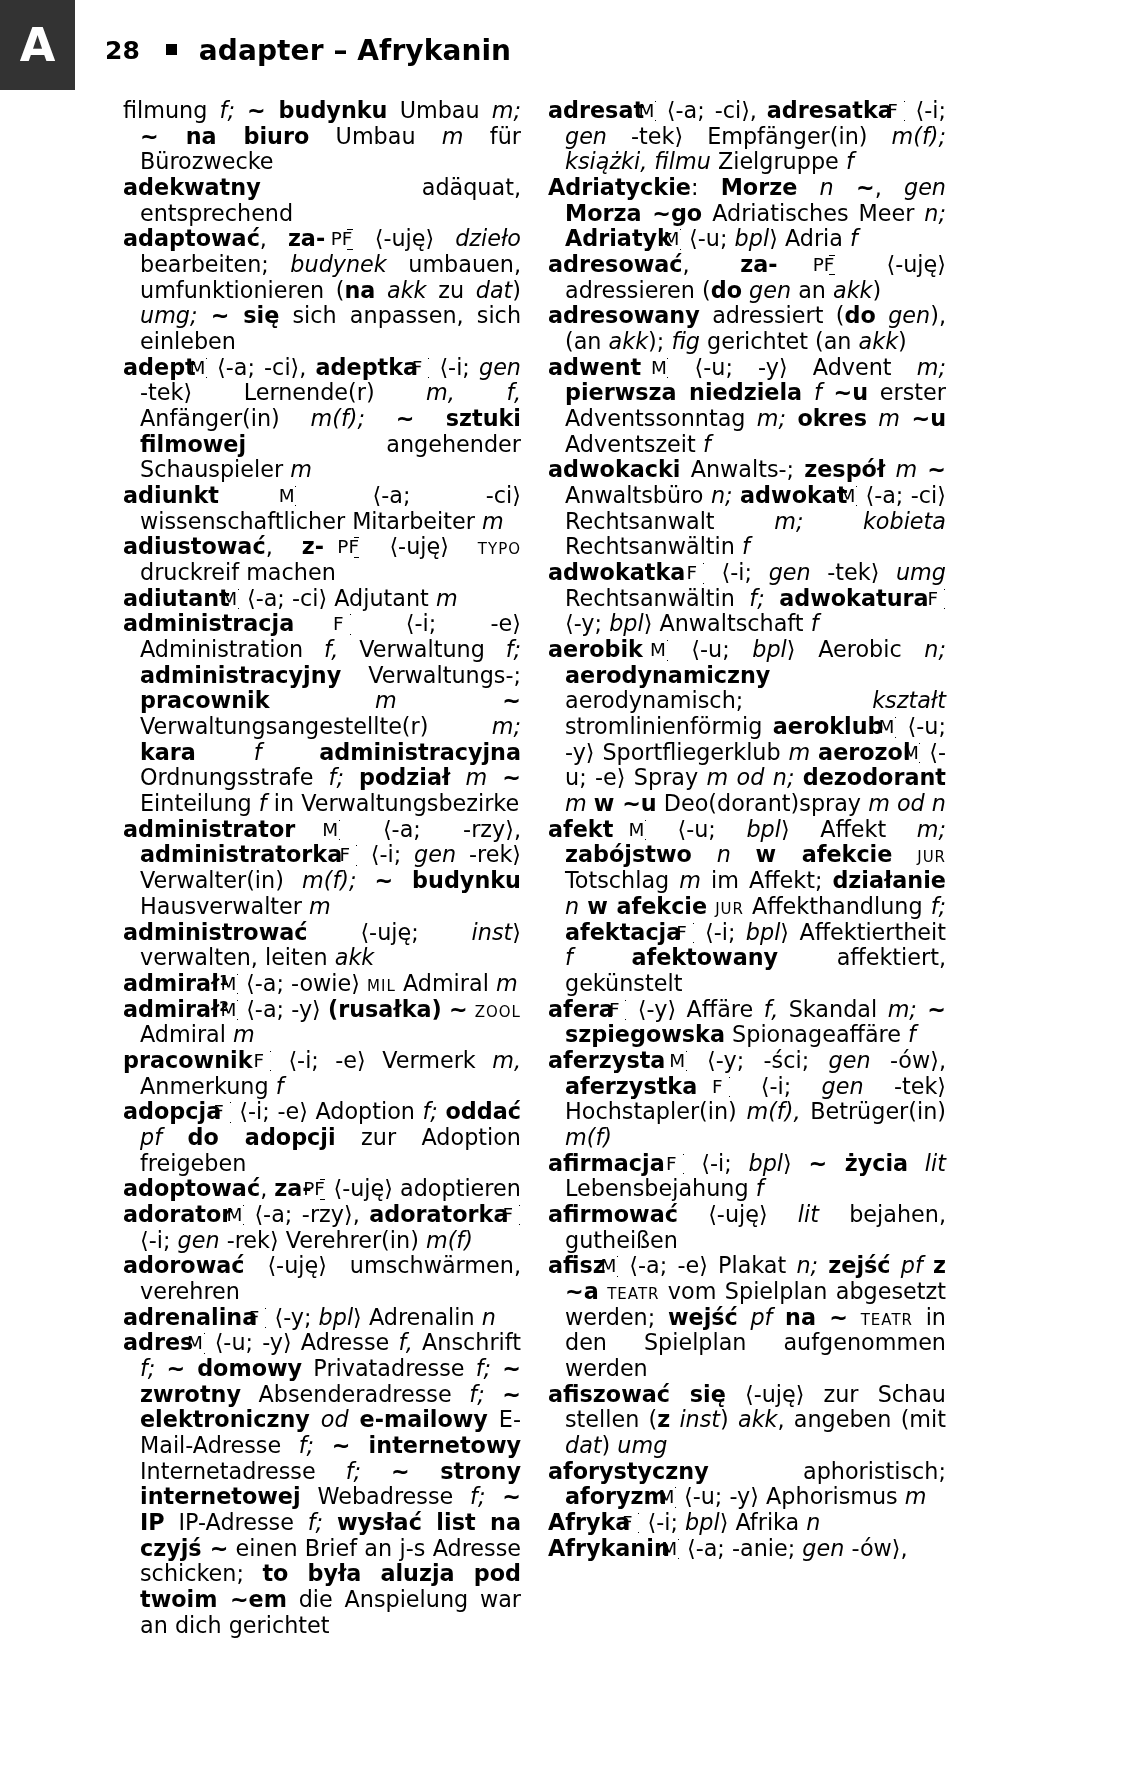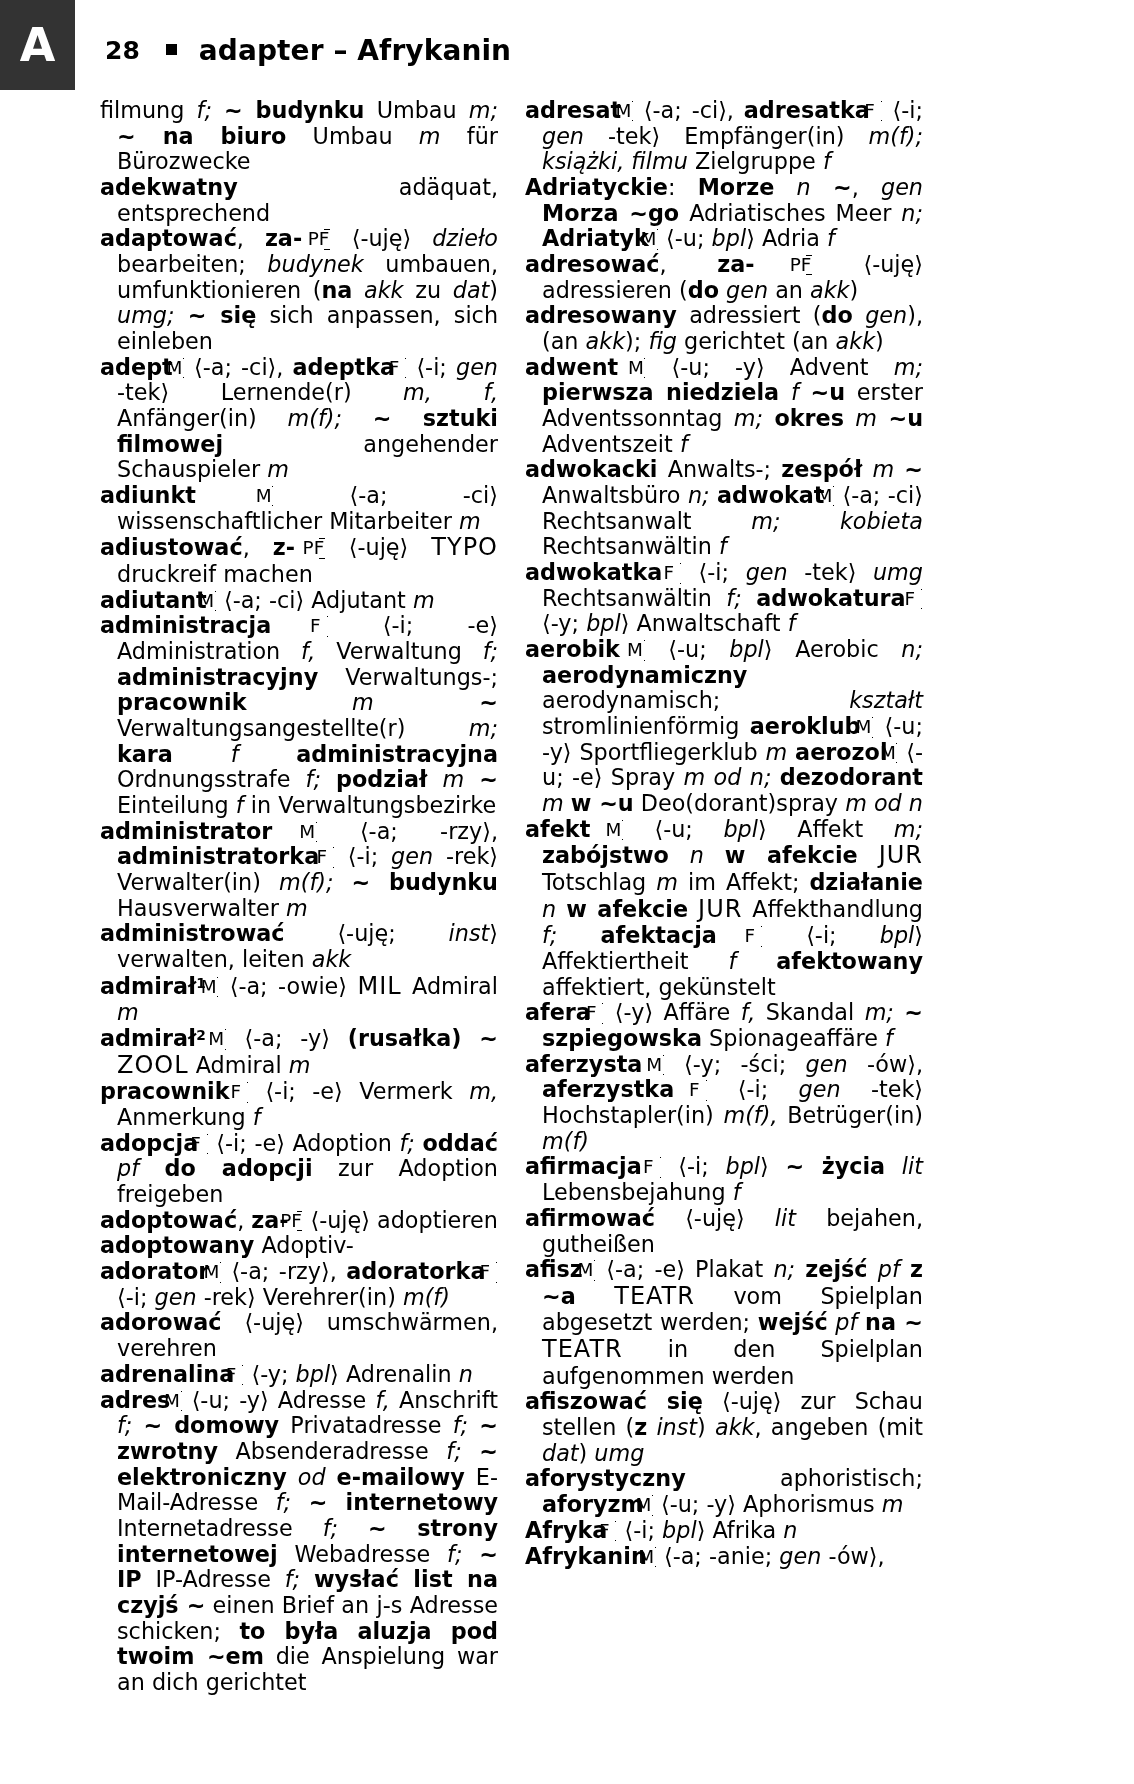--- a/index.html
+++ b/index.html
@@ -35,21 +35,21 @@
   .page-header .folio{font-size:25px;font-weight:700;}
   .page-header .sq{
     display:inline-block;width:11px;height:11px;background:#000;
     margin:0 22px 3px 26px;
   }
   .page-header .range{font-size:28px;font-weight:700;letter-spacing:.1px;}
 
   
   .columns{
     position:absolute;
-    left:100px;top:98px;
+    left:123px;top:98px;
     width:824px;
     display:flex;
     gap:27px;
   }
   .col{width:398px;}
 
   
   .entry{
     font-size:22.3px;
     line-height:1.152;
@@ -60,21 +60,21 @@
     text-indent:-17px;
     hyphens:none;
     word-spacing:0px;
   }
   .entry:last-child{margin-bottom:16px;}
 
   
   b,.hw{font-weight:700;}
   i,.it{font-style:italic;}
   .sc{
-    font-size:24px;
+    font-size:15px;
     letter-spacing:1.0px;
     font-weight:400;
     font-style:normal;
   }
   
   .gm{
     font-style:normal;
     font-weight:400;
     font-size:18.4px;
     border-top:1.6px solid #000;
@@ -111,21 +111,20 @@
       <p class="entry"><b>adiustować</b>, <b>z-</b> <span class="gm">PF</span> ⟨-uję⟩ <span class="sc">TYPO</span> druckreif machen</p>
       <p class="entry"><b>adiutant</b> <span class="gm">M</span> ⟨-a; -ci⟩ Adjutant <i>m</i></p>
       <p class="entry"><b>administracja</b> <span class="gm">F</span> ⟨-i; -e⟩ Administration <i>f,</i> Verwaltung <i>f;</i> <b>administracyjny</b> Verwaltungs-; <b>pracownik</b> <i>m</i> <b>~</b> Verwaltungsangestellte(r) <i>m;</i> <b>kara</b> <i>f</i> <b>administracyjna</b> Ordnungsstrafe <i>f;</i> <b>podział</b> <i>m</i> <b>~</b> Einteilung <i>f</i> in Verwaltungsbezirke</p>
       <p class="entry"><b>administrator</b> <span class="gm">M</span> ⟨-a; -rzy⟩, <b>administratorka</b> <span class="gm">F</span> ⟨-i; <i>gen</i> -rek⟩ Verwalter(in) <i>m(f);</i> <b>~ budynku</b> Hausverwalter <i>m</i></p>
       <p class="entry"><b>administrować</b> ⟨-uję; <i>inst</i>⟩ verwalten, leiten <i>akk</i></p>
       <p class="entry"><b>admirał<sup>1</sup></b> <span class="gm">M</span> ⟨-a; -owie⟩ <span class="sc">MIL</span> Admiral <i>m</i></p>
       <p class="entry"><b>admirał<sup>2</sup></b> <span class="gm">M</span> ⟨-a; -y⟩ <b>(rusałka)</b> <b>~</b> <span class="sc">ZOOL</span> Admiral <i>m</i></p>
       <p class="entry"><b>pracownik</b> <span class="gm">F</span> ⟨-i; -e⟩ Vermerk <i>m,</i> Anmerkung <i>f</i></p>
       <p class="entry"><b>adopcja</b> <span class="gm">F</span> ⟨-i; -e⟩ Adoption <i>f;</i> <b>oddać</b> <i>pf</i> <b>do adopcji</b> zur Adoption freigeben</p>
       <p class="entry"><b>adoptować</b>, <b>za-</b> <span class="gm">PF</span> ⟨-uję⟩ adoptieren</p>
-      <p class="entry"><b>adoptowany</b> Adoptiv-</p>
       <p class="entry"><b>adorator</b> <span class="gm">M</span> ⟨-a; -rzy⟩, <b>adoratorka</b> <span class="gm">F</span> ⟨-i; <i>gen</i> -rek⟩ Verehrer(in) <i>m(f)</i></p>
       <p class="entry"><b>adorować</b> ⟨-uję⟩ umschwärmen, verehren</p>
       <p class="entry"><b>adrenalina</b> <span class="gm">F</span> ⟨-y; <i>bpl</i>⟩ Adrenalin <i>n</i></p>
       <p class="entry"><b>adres</b> <span class="gm">M</span> ⟨-u; -y⟩ Adresse <i>f,</i> Anschrift <i>f;</i> <b>~ domowy</b> Privatadresse <i>f;</i> <b>~ zwrotny</b> Absenderadresse <i>f;</i> <b>~ elektroniczny</b> <i>od</i> <b>e-mailowy</b> E-Mail-Adresse <i>f;</i> <b>~ internetowy</b> Internetadresse <i>f;</i> <b>~ strony internetowej</b> Webadresse <i>f;</i> <b>~ IP</b> IP-Adresse <i>f;</i> <b>wysłać list na czyjś ~</b> einen Brief an j-s Adresse schicken; <b>to była aluzja pod twoim ~em</b> die Anspielung war an dich gerichtet</p>
     </div>
   <div class="col" id="col-1">
       <p class="entry"><b>adresat</b> <span class="gm">M</span> ⟨-a; -ci⟩, <b>adresatka</b> <span class="gm">F</span> ⟨-i; <i>gen</i> -tek⟩ Empfänger(in) <i>m(f); książki, filmu</i> Zielgruppe <i>f</i></p>
       <p class="entry"><b>Adriatyckie</b>: <b>Morze</b> <i>n</i> <b>~</b>, <i>gen</i> <b>Morza ~go</b> Adriatisches Meer <i>n;</i> <b>Adriatyk</b> <span class="gm">M</span> ⟨-u; <i>bpl</i>⟩ Adria <i>f</i></p>
       <p class="entry"><b>adresować</b>, <b>za-</b> <span class="gm">PF</span> ⟨-uję⟩ adressieren (<b>do</b> <i>gen</i> an <i>akk</i>)</p>
       <p class="entry"><b>adresowany</b> adressiert (<b>do</b> <i>gen</i>), (an <i>akk</i>); <i>fig</i> gerichtet (an <i>akk</i>)</p>

